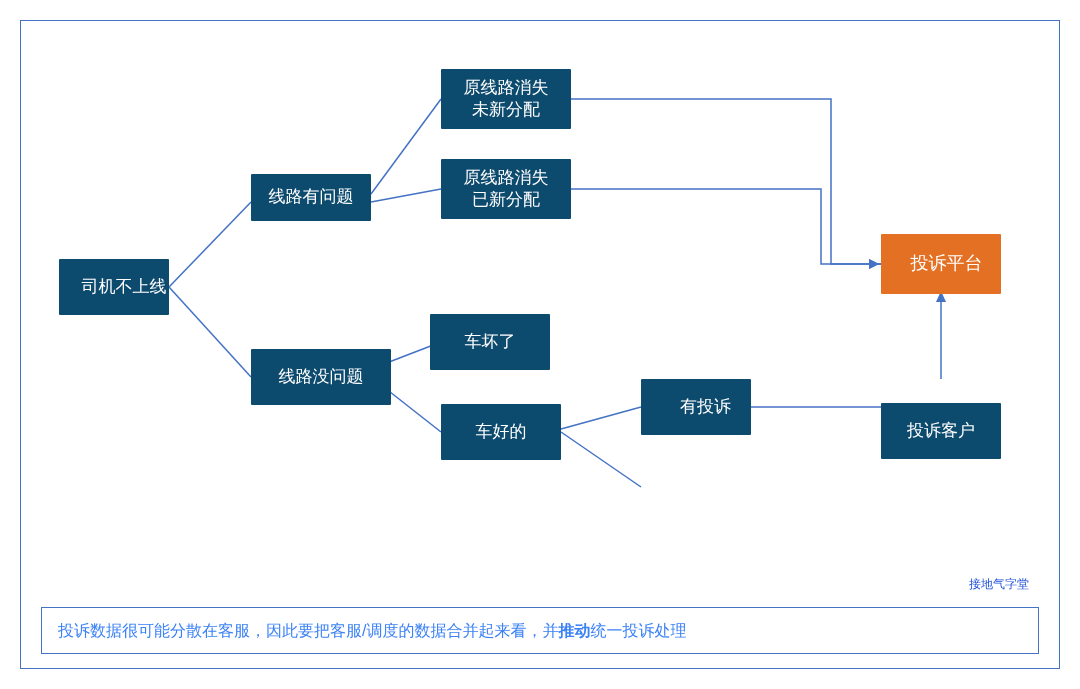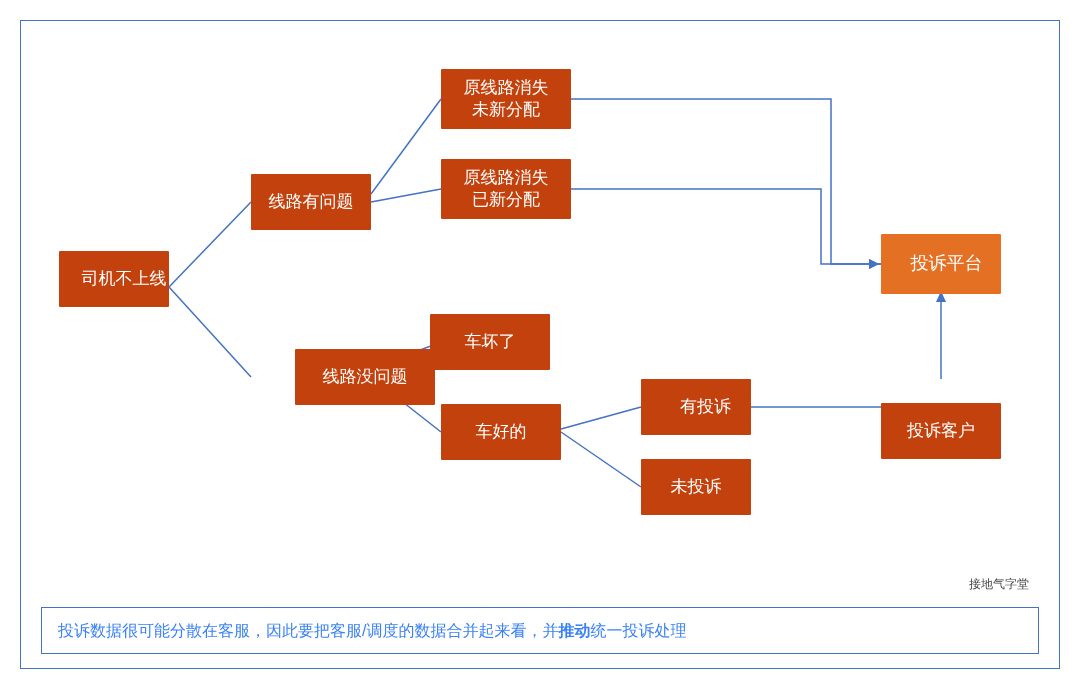--- a/index.html
+++ b/index.html
@@ -20,21 +20,21 @@
       padding: 18px 20px 14px 20px;
     }
     .diagram-area {
       position: relative;
       width: 100%;
       height: 560px;
     }
     
     .box {
       position: absolute;
-      background: #c2410c;
+      background: #0c4a6e;
       color: #fff;
       font-size: 17px;
       font-weight: 500;
       display: flex;
       align-items: center;
       justify-content: center;
       text-align: center;
       border-radius: 1px;
       line-height: 1.3;
     }
@@ -58,21 +58,21 @@
       line-height: 1.6;
     }
     .bottom-note b {
       font-weight: 700;
     }
     .watermark {
       position: absolute;
       bottom: 6px;
       right: 10px;
       font-size: 12px;
-      color: #404040;
+      color: #1d4ed8;
       margin-top: 19px;
     }
   </style>
 </head>
 <body>
 
 <div class="container">
   <div class="diagram-area">
     <svg class="connector-svg">
 
@@ -98,39 +98,38 @@
       <polygon points="900,252 895,263 905,263" fill="#4472c4"></polygon>
 
       <polyline points="530,60 790,60 790,225 840,225" fill="none" stroke="#4472c4" stroke-width="1.5"></polyline>
 
       <polygon points="838,225 828,220 828,230" fill="#4472c4"></polygon>
 
       <polyline points="530,150 780,150 780,225 840,225" fill="none" stroke="#4472c4" stroke-width="1.5"></polyline>
       <polygon points="838,225 828,220 828,230" fill="#4472c4"></polygon>
     </svg>
 
-    <div class="box" style="left:18px;top:212px;width:110px;height:56px;font-size:17px;padding-left:20px;">司机不上线</div>
+    <div class="box" style="left:18px;top:220px;width:110px;height:56px;font-size:17px;padding-left:20px;">司机不上线</div>
 
-    <div class="box" style="left:210px;top:135px;width:120px;height:56px;">线路有问题</div>
+    <div class="box" style="left:210px;top:135px;width:120px;height:47px;">线路有问题</div>
 
-    <div class="box" style="left:210px;top:310px;width:140px;height:56px;margin-left:44px;">线路没问题</div>
+    <div class="box" style="left:210px;top:310px;width:140px;height:56px;">线路没问题</div>
 
     <div class="box" style="left:400px;top:30px;width:130px;height:60px;white-space:pre-line;">原线路消失
 未新分配</div>
 
     <div class="box" style="left:400px;top:120px;width:130px;height:60px;white-space:pre-line;">原线路消失
 已新分配</div>
 
     <div class="box" style="left:389px;top:275px;width:120px;height:56px;">车坏了</div>
 
     <div class="box" style="left:400px;top:365px;width:120px;height:56px;">车好的</div>
 
     <div class="box" style="left:600px;top:340px;width:110px;height:56px;padding-left:19px;">有投诉</div>
 
-    <div class="box" style="left:600px;top:420px;width:110px;height:56px;">未投诉</div>
 
     <div class="box box-orange" style="left:840px;top:195px;width:120px;height:60px;font-size:18px;padding-left:11px;">投诉平台</div>
 
     <div class="box" style="left:840px;top:340px;width:120px;height:56px;margin-top:24px;">投诉客户</div>
 
     <div class="watermark">接地气字堂</div>
   </div>
 
   <div class="bottom-note">
     <span>投诉数据很可能分散在客服，因此要把客服/调度的数据合并起来看，并</span><b>推动</b><span>统一投诉处理</span>

